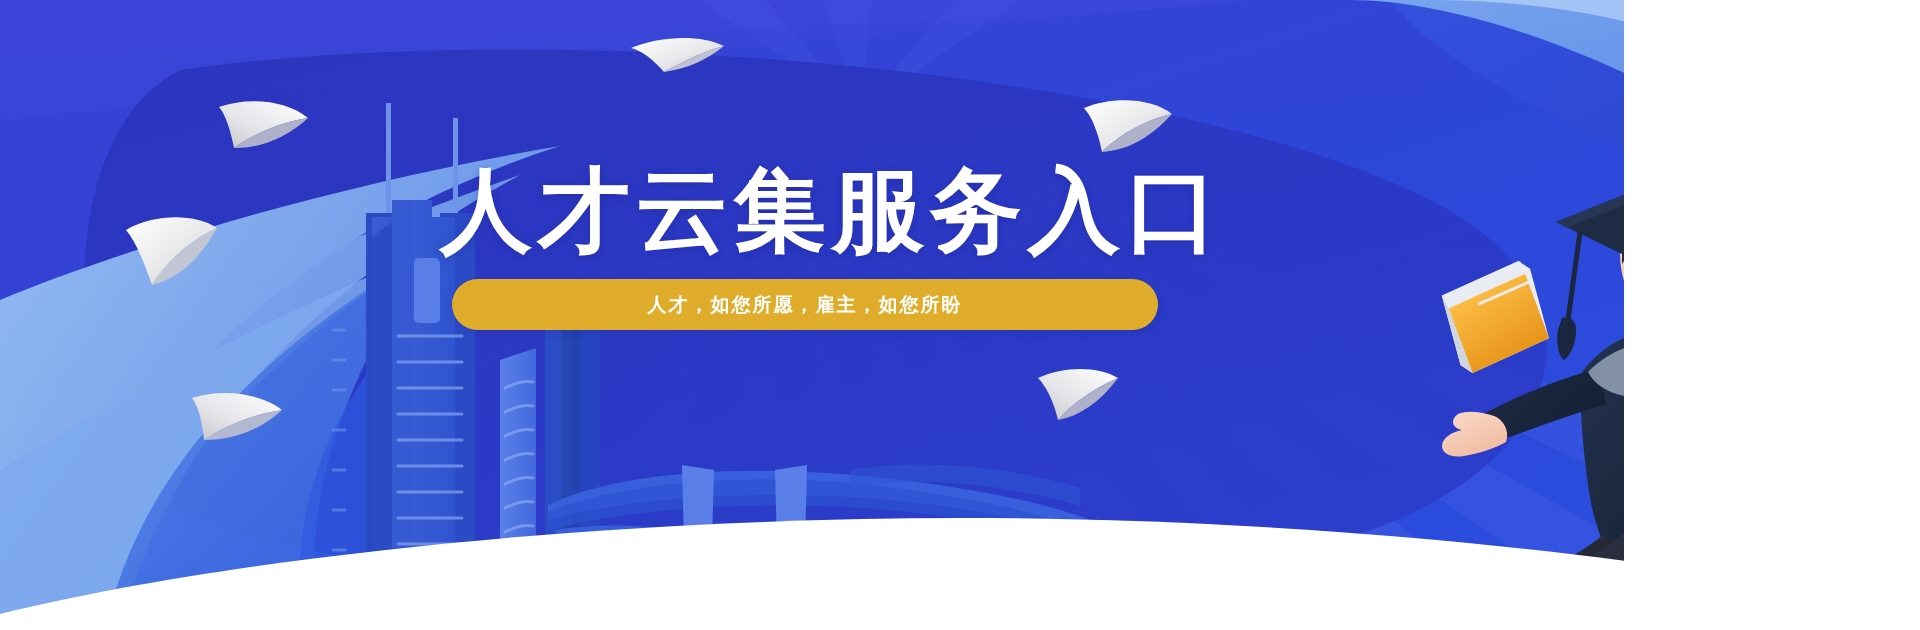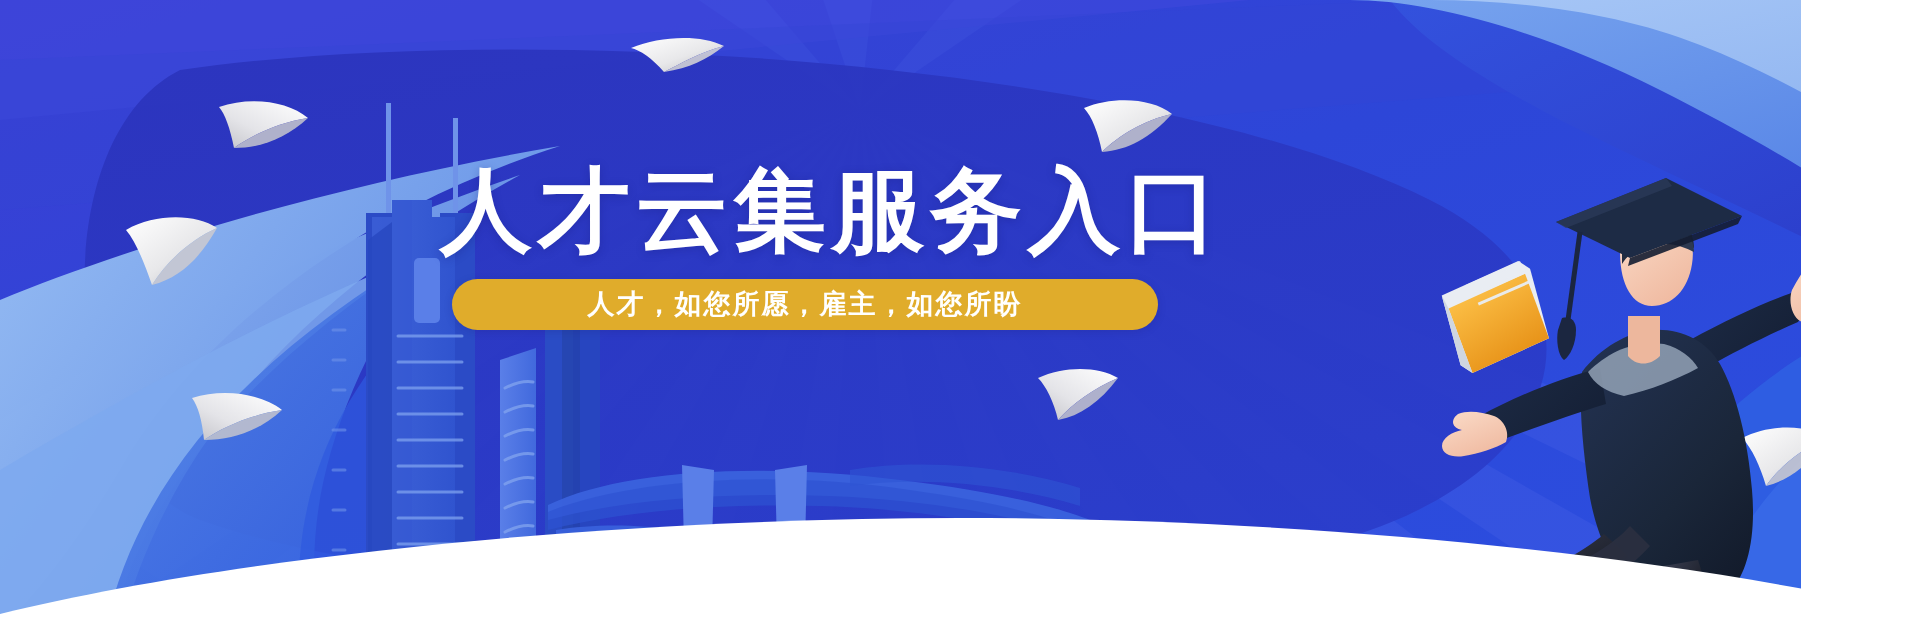--- a/index.html
+++ b/index.html
@@ -1,19 +1,19 @@
 <!DOCTYPE html>
 <html><head>
 <meta charset="utf-8">
 <style>
   html,body{margin:0;padding:0;background:#fff;}
   body{font-family:"Liberation Sans","DejaVu Sans",sans-serif;}
   #banner{
     position:relative;
-    width:1801px;height:630px;
+    width:1624px;height:630px;
     overflow:hidden;
     background:#ec4899;
   }
   #bg-svg{position:absolute;inset:0;width:1920px;height:630px;display:block;}
   .text-stack{
     position:absolute;
     left:0;top:0;width:1920px;height:630px;
     pointer-events:none;
   }
   #main-title{
@@ -33,21 +33,21 @@
     position:absolute;
     left:452px;top:279px;
     width:706px;height:51px;
     border-radius:26px;
     background:#e0ac2b;
     display:flex;align-items:center;justify-content:center;
     box-shadow:0 2px 8px rgba(30,30,110,0.18);
   }
   #subtitle-text{
     color:#ffffff;
-    font-size:27px;
+    font-size:19px;
     font-weight:bold;
     letter-spacing:2px;
     white-space:nowrap;
     line-height:1;
   }
 </style>
 </head>
 <body>
 
 <div id="banner">

